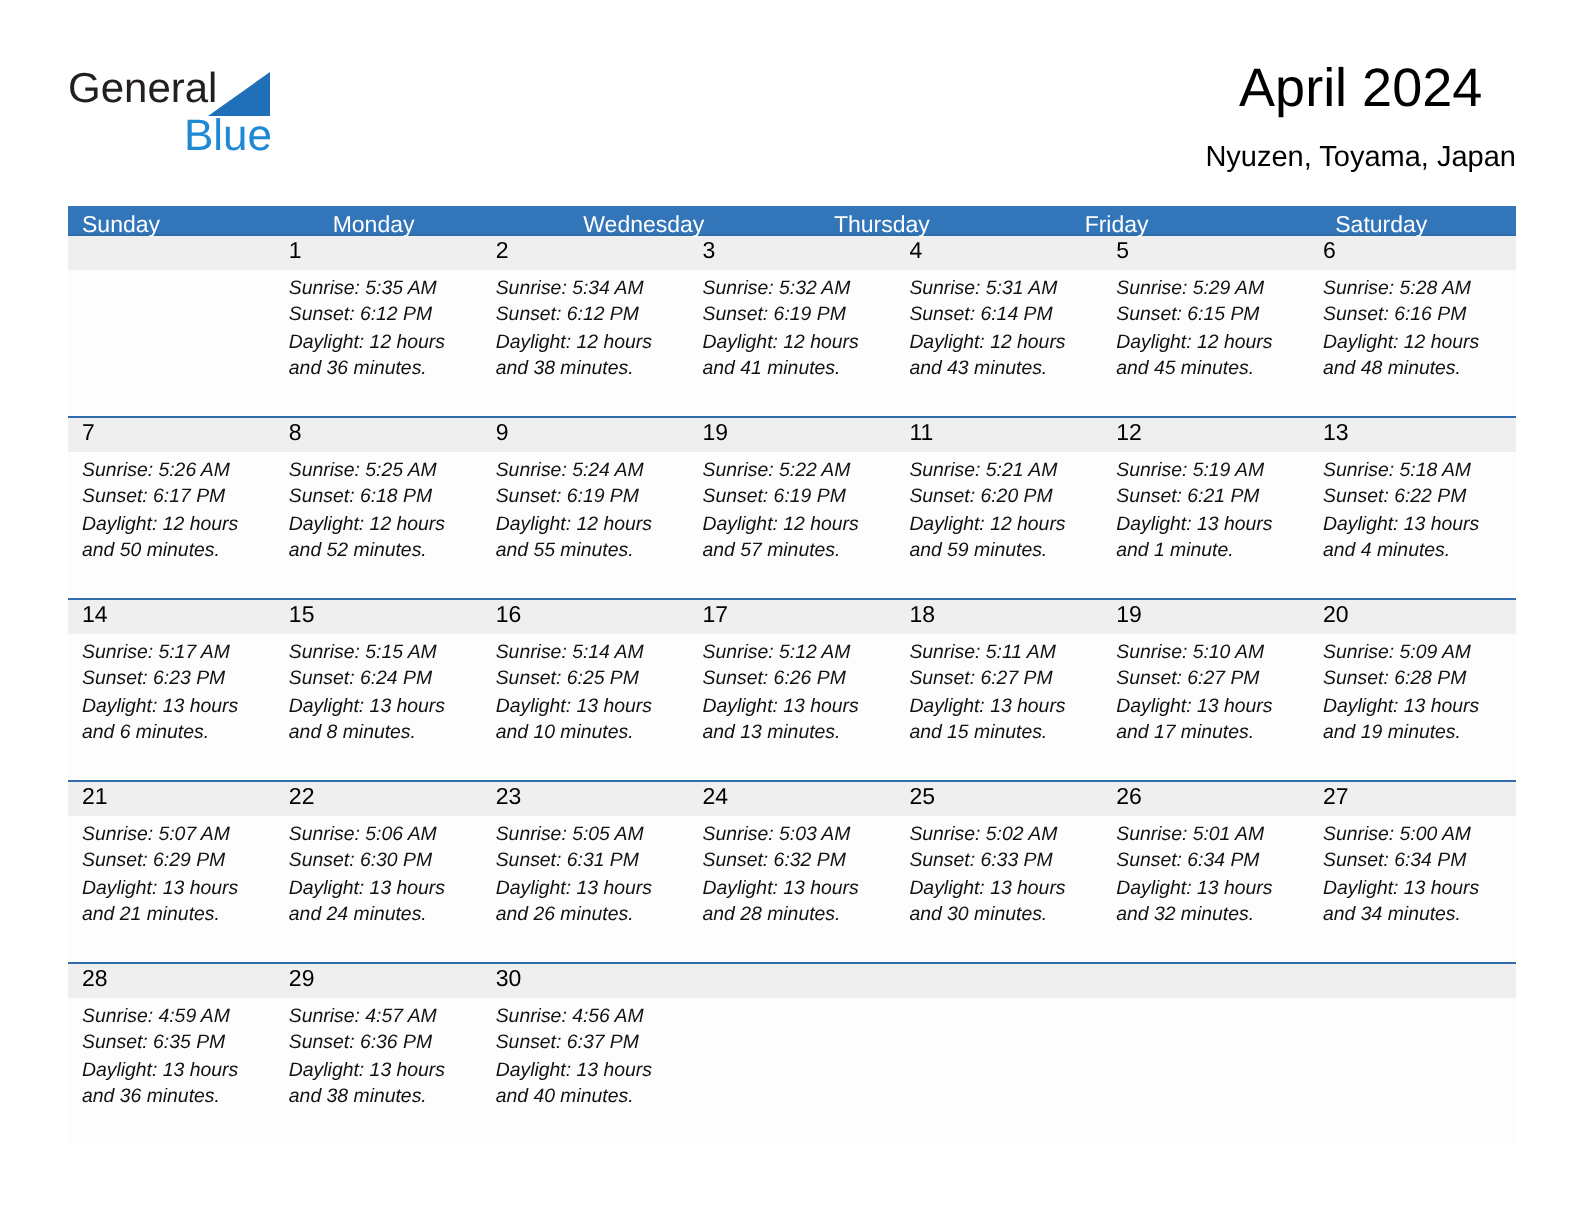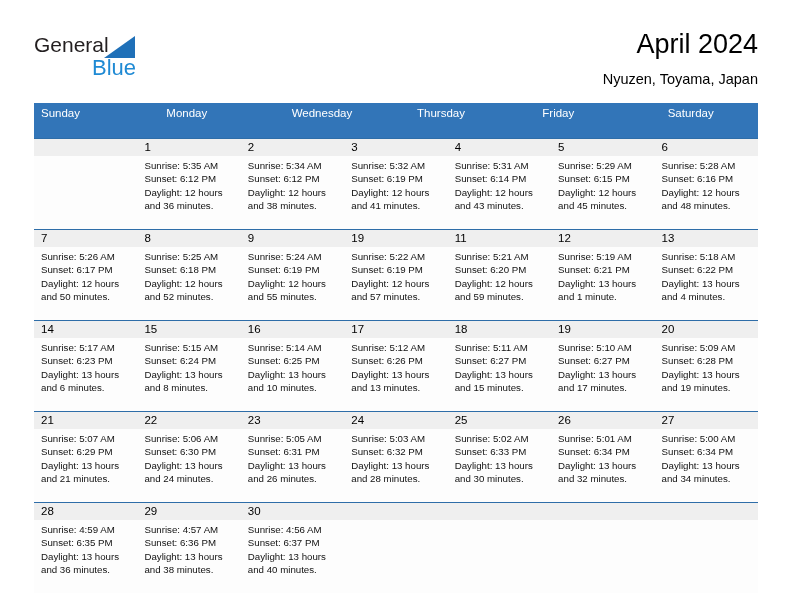--- a/index.html
+++ b/index.html
@@ -62,21 +62,21 @@
     top: 22px;
     font-size: 22px;
     color: #1f8ad4;
     line-height: 26px;
   }
 
   .titlebox {
     position: absolute;
     right: 0;
     top: 0;
-    text-align: right;
+    text-align: center;
   }
   .month-title {
     font-size: 27px;
     color: #000000;
     line-height: 32px;
     white-space: nowrap;
   }
   .location {
     font-size: 14.5px;
     color: #000000;
@@ -88,21 +88,21 @@
   
   .calendar {
     position: absolute;
     left: 34px;
     top: 103px;
     width: 724px;
   }
   .weekhead {
     display: flex;
     background: #3275b8;
-    height: 35px;
+    height: 14px;
     gap: 28px;
   }
   .weekhead .wh {
     flex: 1 1 0;
     color: #ffffff;
     font-size: 11.5px;
     line-height: 21px;
     padding-left: 7px;
     box-sizing: border-box;
     white-space: nowrap;
@@ -125,20 +125,21 @@
     font-size: 11.5px;
     line-height: 17px;
     padding-left: 7px;
     box-sizing: border-box;
     color: #000000;
   }
   .inforow {
     display: flex;
     background: #fdfdfd;
     height: 73px;
+    font-style: italic;
   }
   .inforow .info {
     flex: 1 1 0;
     font-size: 9.7px;
     line-height: 13.4px;
     padding: 3px 6px 0 7px;
     box-sizing: border-box;
     color: #111111;
   }
   .info .ln {

